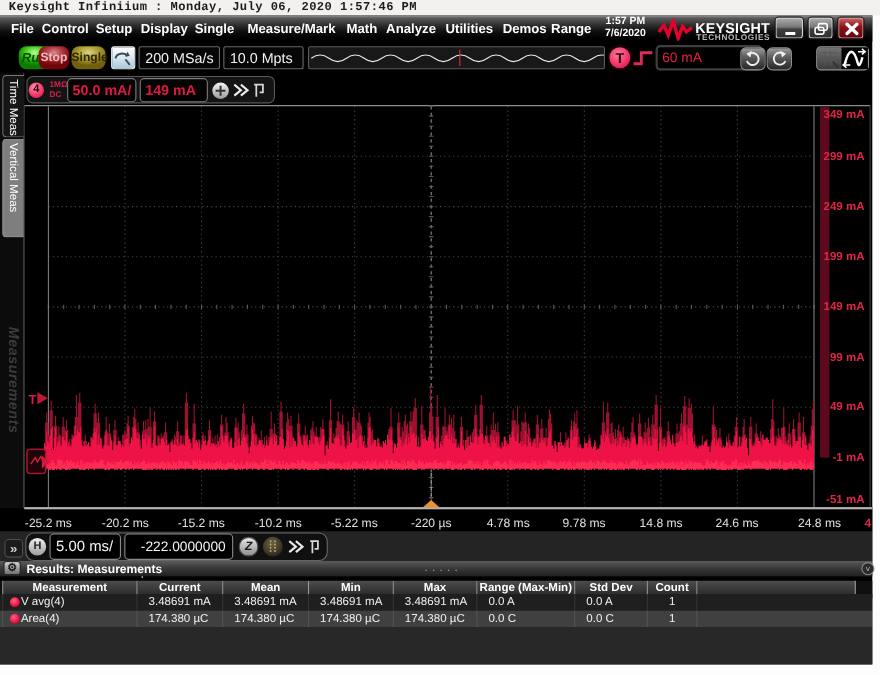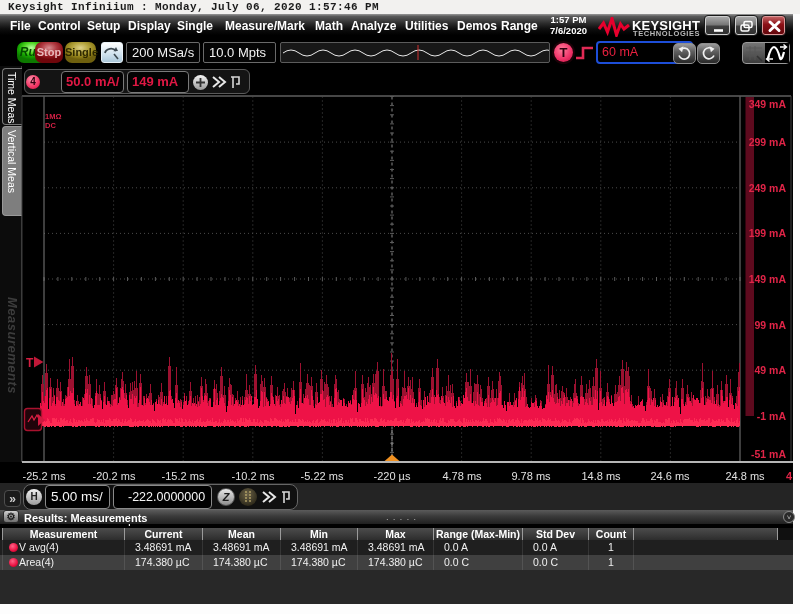--- a/index.html
+++ b/index.html
@@ -32,31 +32,31 @@
   background:linear-gradient(180deg,#ffffff,#cfe2ee 60%,#abc8da); border:1px solid #e8f2f8; }
 .blkbox { position:absolute; top:42px; height:21px; background:#050505; border:1px solid #6a6a6a;
   border-radius:2px; color:#f2f2f2; font:13px "Liberation Sans",sans-serif; line-height:19px; padding-left:5px; }
 #preview { position:absolute; left:280px; top:42px; width:270px; height:21px; background:#181818;
   border:1px solid #5c5c5c; border-radius:2px; }
 #tcirc { position:absolute; left:554px; top:43px; width:19px; height:19px; border-radius:50%;
   background:radial-gradient(circle at 42% 35%,#ff7b9a 0,#f0356a 55%,#c00d3e 100%);
   color:#30000f; font:bold 13px "Liberation Sans",sans-serif; text-align:center; line-height:19px;
   box-shadow:0 0 0 2px #1c0208; }
 #trigbox { position:absolute; left:596px; top:41px; width:97px; height:23px; background:#000;
-  border:2px solid #1d4ed8; border-radius:4px; color:#e8203f; font:12.5px "Liberation Sans",sans-serif;
+  border:2px solid #404040; border-radius:4px; color:#e8203f; font:12.5px "Liberation Sans",sans-serif;
   line-height:19px; padding-left:4px; }
 .uibtn { position:absolute; top:43px; width:23px; height:21px; border-radius:5px;
   background:linear-gradient(180deg,#9a9a9a 0,#5f5f5f 40%,#2c2c2c 95%); border:1px solid #8e8e8e; }
 
 #chpanel { left:24px; top:69px; width:226px; height:25px; background:#141414;
   border:1px solid #5a5a5a; border-radius:6px; }
 #ch4 { position:absolute; left:26px; top:75px; width:14px; height:14px; border-radius:50%;
   background:radial-gradient(circle at 40% 32%,#ff92ac 0,#f23a68 55%,#cf0f44 100%);
   color:#310010; font:bold 10px "Liberation Sans",sans-serif; text-align:center; line-height:14px; }
-#imp { position:absolute; left:45px; top:72px; color:#d42045; font:bold 7.5px "Liberation Sans",sans-serif; line-height:9px;margin-top:40px; }
+#imp { position:absolute; left:45px; top:72px; color:#d42045; font:bold 7.5px "Liberation Sans",sans-serif; line-height:9px; }
 .chbox { position:absolute; top:71px; height:22px; background:#030303; border:1px solid #7a7a7a;
   border-radius:4px; color:#e01844; font:bold 13px "Liberation Sans",sans-serif; line-height:20px; padding-left:4px; }
 #plus { position:absolute; left:193px; top:75px; width:15px; height:15px; border-radius:50%;
   background:linear-gradient(180deg,#f5f5f5,#9a9a9a); }
 
 #tabstrip { left:0; top:66px; width:22px; height:396px; background:#0c0c0c; border-right:1px solid #3c3c3c; }
 .vtab { position:absolute; left:2px; width:20px; overflow:hidden; }
 .vtab span { display:block; transform:rotate(90deg); transform-origin:0 0; position:absolute; left:15px; top:3px;
   font:10.5px "Liberation Sans",sans-serif; white-space:nowrap; }
 #vtab1 { top:68px; height:57px; background:#161616; border:1px solid #777; border-right:none; border-radius:4px 0 0 4px; }

